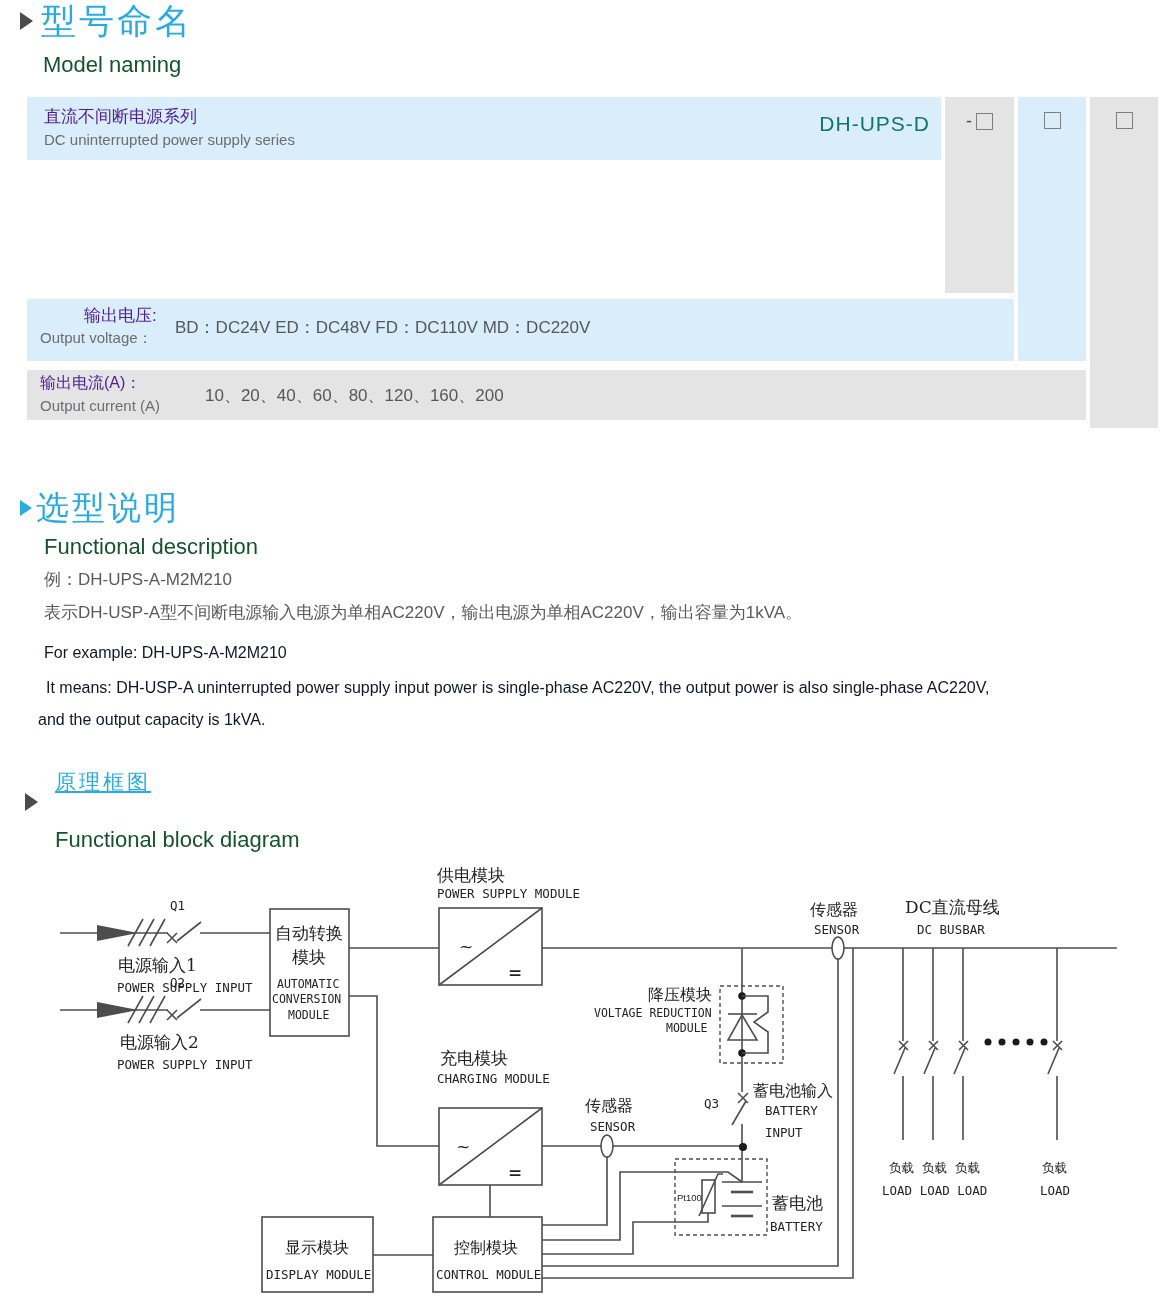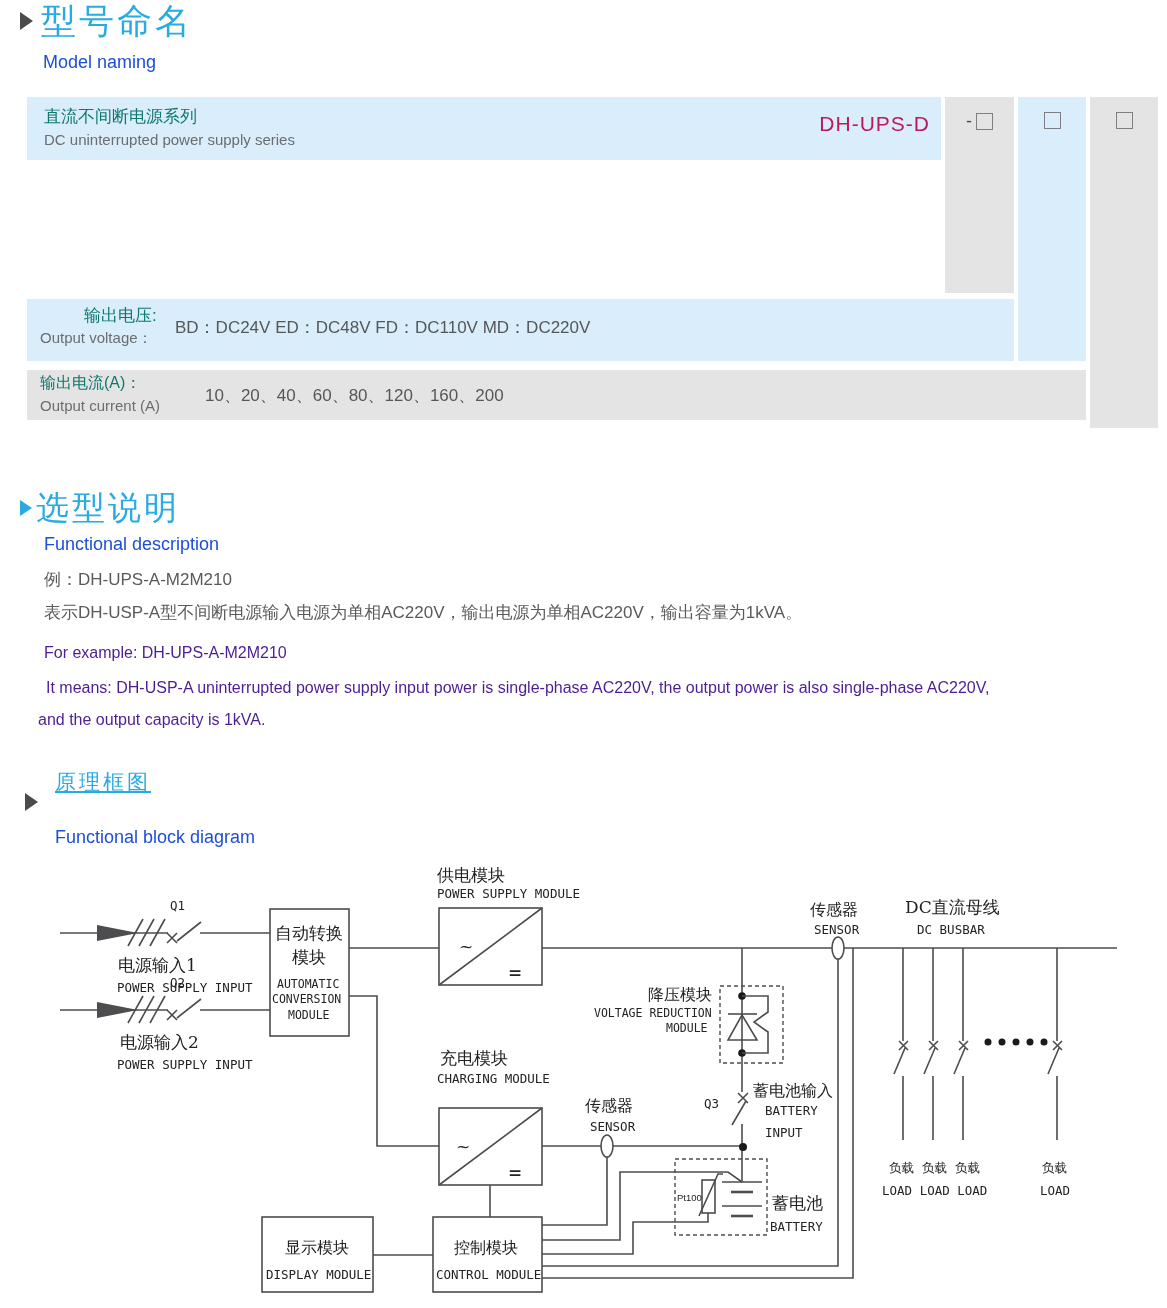--- a/index.html
+++ b/index.html
@@ -3,34 +3,34 @@
 <meta charset="utf-8">
 <style>
   html,body{margin:0;padding:0;background:#ffffff;}
   #page{position:relative;width:1167px;height:1308px;background:#ffffff;overflow:hidden;
         font-family:"Liberation Sans",sans-serif;color:#58595b;}
   .abs{position:absolute;}
   
   .arrow-dark{width:0;height:0;border-left:13px solid #4b4b4d;border-top:9px solid transparent;border-bottom:9px solid transparent;}
   .arrow-cyan{width:0;height:0;border-left:12px solid #29abe2;border-top:8px solid transparent;border-bottom:8px solid transparent;}
   .h-cn{color:#29abe2;font-size:35px;letter-spacing:3px;white-space:nowrap;}
-  .h-en{color:#1d4ed8;font-size:18px;white-space:nowrap;}
+  .h-en{color:#14532d;font-size:22px;white-space:nowrap;}
   
   .cell-blue{background:#d9eefa;}
   .cell-gray{background:#e5e4e5;}
-  .t-cn{font-size:17px;color:#0f766e;white-space:nowrap;}
+  .t-cn{font-size:17px;color:#4c1d95;white-space:nowrap;}
   .t-en{font-size:15px;color:#6b6d70;white-space:nowrap;}
   .t-val{font-size:17px;color:#55575a;white-space:nowrap;}
-  .model-code{font-size:21px;color:#be185d;letter-spacing:1px;white-space:nowrap;}
+  .model-code{font-size:21px;color:#0f766e;letter-spacing:1px;white-space:nowrap;}
   .ph-box{display:inline-block;width:15px;height:15px;border:1px solid #7d7f82;vertical-align:middle;}
   .ph-dash{font-size:18px;color:#4b4b4d;vertical-align:middle;margin-right:4px;}
   .strip-head{position:absolute;left:0;top:14px;width:100%;text-align:center;}
   
   .body-cn{font-size:17px;color:#595a5c;white-space:nowrap;}
-  .body-en{font-size:16px;color:#4c1d95;white-space:nowrap;}
+  .body-en{font-size:16px;color:#0f172a;white-space:nowrap;}
   
   svg text{fill:#232323;}
   .d-cn{font-family:"DejaVu Serif","Liberation Serif",serif;font-size:17px;}
   .d-cn-s{font-family:"DejaVu Serif","Liberation Serif",serif;font-size:16px;}
   .d-cn-xs{font-family:"DejaVu Serif","Liberation Serif",serif;font-size:12.5px;}
   .d-mono{font-family:"DejaVu Sans Mono","Liberation Mono",monospace;font-size:12.5px;}
   .d-mono-s{font-family:"DejaVu Sans Mono","Liberation Mono",monospace;font-size:11.5px;}
   .wire{stroke:#4d4d4f;stroke-width:1.6;fill:none;}
   .wire-thick{stroke:#4d4d4f;stroke-width:2.6;fill:none;}
   .dashbox{stroke:#4d4d4f;stroke-width:1.4;fill:none;stroke-dasharray:4 3;}

